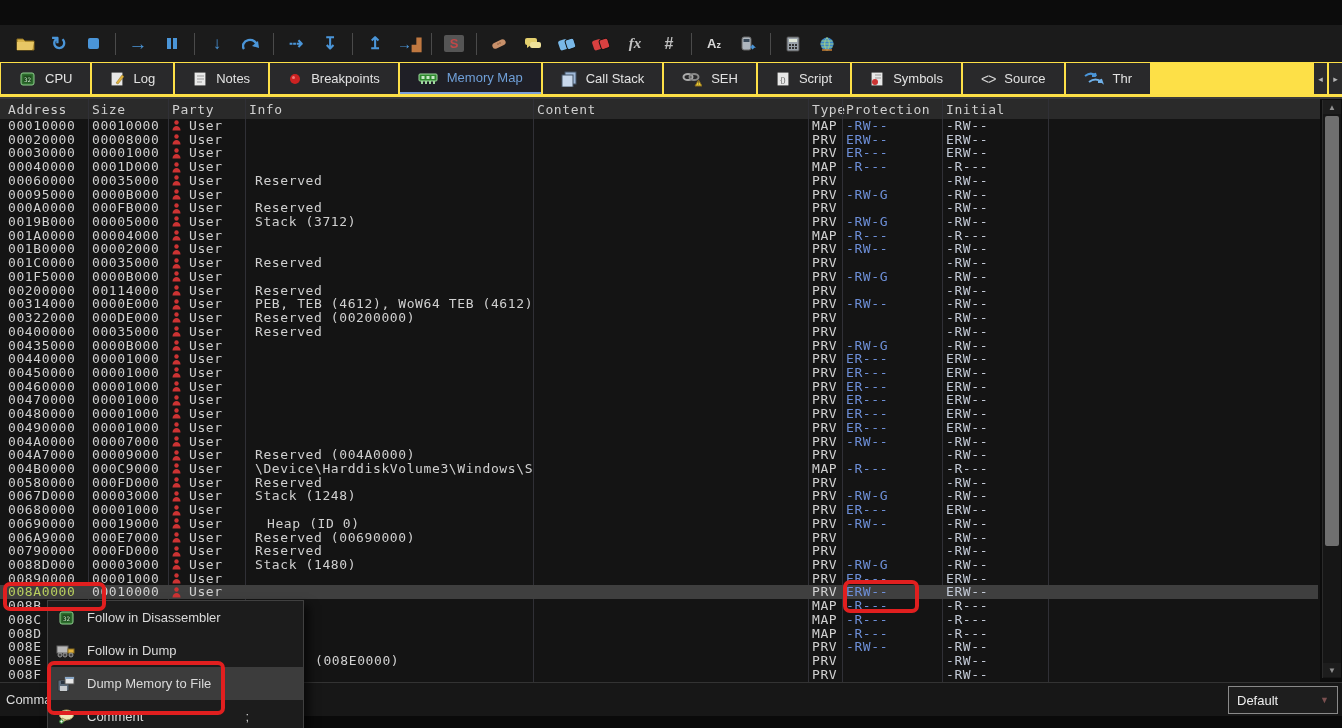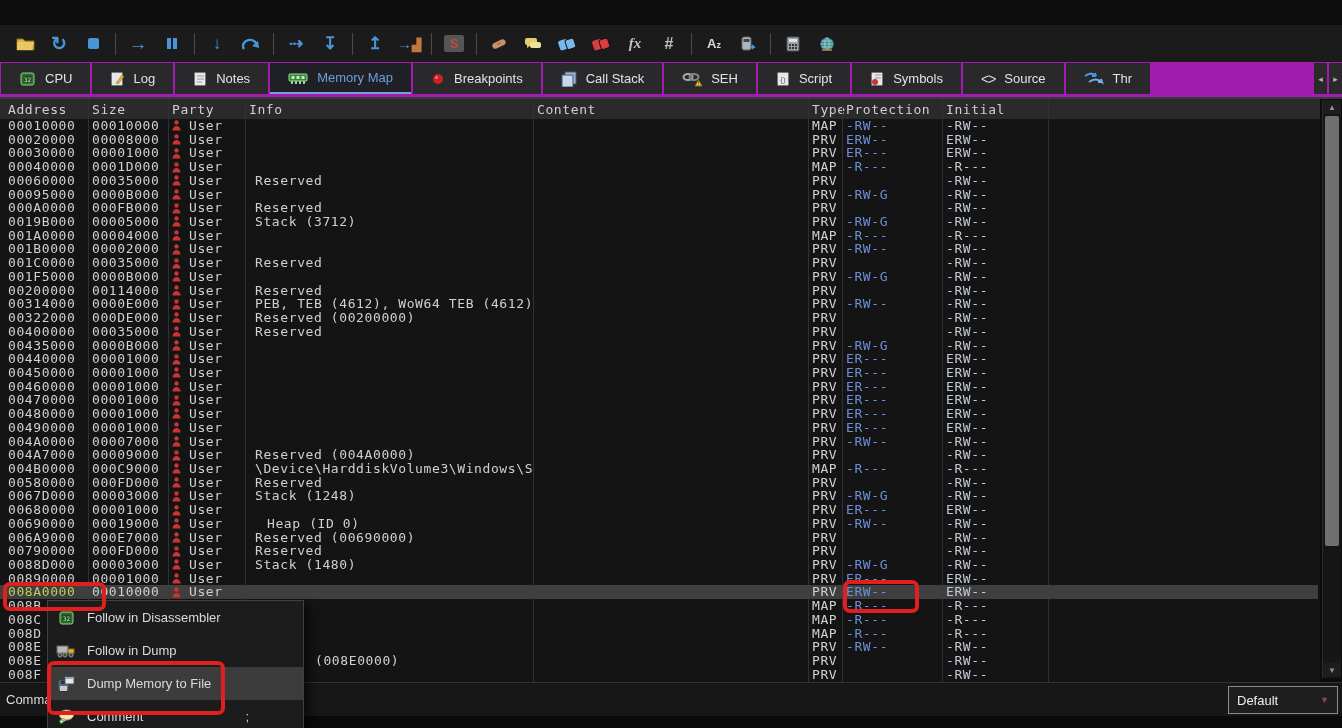--- a/index.html
+++ b/index.html
@@ -10,21 +10,21 @@
            display:flex;align-items:center;font-size:13px;margin-top:40px;}
   .menu-item{padding:0 12px;height:100%;display:flex;align-items:center;color:#e6e6e6;cursor:default;}
   #win-title{margin-left:10px;color:#8f8f8f;}
   
   #toolbar{position:absolute;left:0;top:25px;width:100%;height:37px;background:#1b1b1b;
            display:flex;align-items:center;padding-left:10px;box-sizing:border-box;}
   .tb-icon{width:30px;height:26px;display:flex;align-items:center;justify-content:center;
            margin-right:4px;font-size:17px;font-weight:bold;color:#4a95d8;}
   .tb-sep{width:1px;height:22px;background:#4a4a4a;margin:0 7px 0 3px;}
   
-  #tabbar{position:absolute;left:0;top:62px;width:100%;height:36px;background:#a21caf;display:flex;align-items:flex-start;}
+  #tabbar{position:absolute;left:0;top:62px;width:100%;height:36px;background:#fde047;display:flex;align-items:flex-start;}
   .tab{height:31px;margin:1px 1px 0 1px;background:#29292b;display:flex;align-items:center;gap:9px;
        padding:0 18px;font-size:13px;color:#e2e2e2;box-sizing:border-box;}
   .tab.selected{background:#1f1f26;border-bottom:2px solid #7a9fd9;color:#6f9fd8;}
   .tab-scroll{width:13px;height:31px;margin-top:1px;background:#2a2a2b;color:#b5b5b5;font-size:9px;
               display:flex;align-items:center;justify-content:center;}
   
   #panel-top-line{position:absolute;left:0;top:97px;width:100%;height:2px;background:#3a3a3a;}
   #table{position:absolute;left:0;top:99px;width:1320px;height:583px;background:#141414;
          font-family:"DejaVu Sans Mono",monospace;font-size:13px;letter-spacing:0.6px;}
   #thead{position:absolute;left:0;top:0;width:100%;height:20px;background:#2a2a2a;color:#cfcfcf;}
@@ -227,43 +227,43 @@
       </div>
       <div class="tab">
         <span class="" style="display:inline-flex;align-items:center;">
           <svg width="14" height="16" viewBox="0 0 14 16">
             <rect x="1.5" y="1.5" width="11" height="13" rx="1" fill="#e8e8e8" stroke="#777"></rect>
             <path d="M4 5h7M4 8h7M4 11h5" stroke="#999" stroke-width="1"></path>
           </svg>
         </span>
         <span>Notes</span>
       </div>
+      <div class="tab">
+        <span class="" style="display:inline-flex;align-items:center;">
+          <svg width="14" height="14" viewBox="0 0 14 14">
+            <circle cx="7" cy="7" r="5" fill="#cc2222"></circle>
+            <circle cx="5.5" cy="5.5" r="1.5" fill="#ee7777"></circle>
+          </svg>
+        </span>
+        <span>Breakpoints</span>
+      </div>
       <div class="tab selected">
         <span class="" style="display:inline-flex;align-items:center;">
           <svg width="20" height="14" viewBox="0 0 20 14">
             <rect x="1" y="3" width="18" height="7" rx="1" fill="#2e8a2e" stroke="#9fd89f"></rect>
             <rect x="3" y="10" width="2" height="3" fill="#9fd89f"></rect>
             <rect x="7" y="10" width="2" height="3" fill="#9fd89f"></rect>
             <rect x="11" y="10" width="2" height="3" fill="#9fd89f"></rect>
             <rect x="15" y="10" width="2" height="3" fill="#9fd89f"></rect>
             <rect x="3.5" y="5" width="3" height="3" fill="#c8e8c8"></rect>
             <rect x="8.5" y="5" width="3" height="3" fill="#c8e8c8"></rect>
             <rect x="13.5" y="5" width="3" height="3" fill="#c8e8c8"></rect>
           </svg>
         </span>
         <span>Memory Map</span>
-      </div>
-      <div class="tab">
-        <span class="" style="display:inline-flex;align-items:center;">
-          <svg width="14" height="14" viewBox="0 0 14 14">
-            <circle cx="7" cy="7" r="5" fill="#cc2222"></circle>
-            <circle cx="5.5" cy="5.5" r="1.5" fill="#ee7777"></circle>
-          </svg>
-        </span>
-        <span>Breakpoints</span>
       </div>
       <div class="tab">
         <span class="" style="display:inline-flex;align-items:center;">
           <svg width="16" height="16" viewBox="0 0 16 16">
             <rect x="4" y="1" width="11" height="12" fill="#9fb8d8" stroke="#456"></rect>
             <rect x="1" y="4" width="11" height="12" fill="#c8d8ec" stroke="#456"></rect>
           </svg>
         </span>
         <span>Call Stack</span>
       </div>

